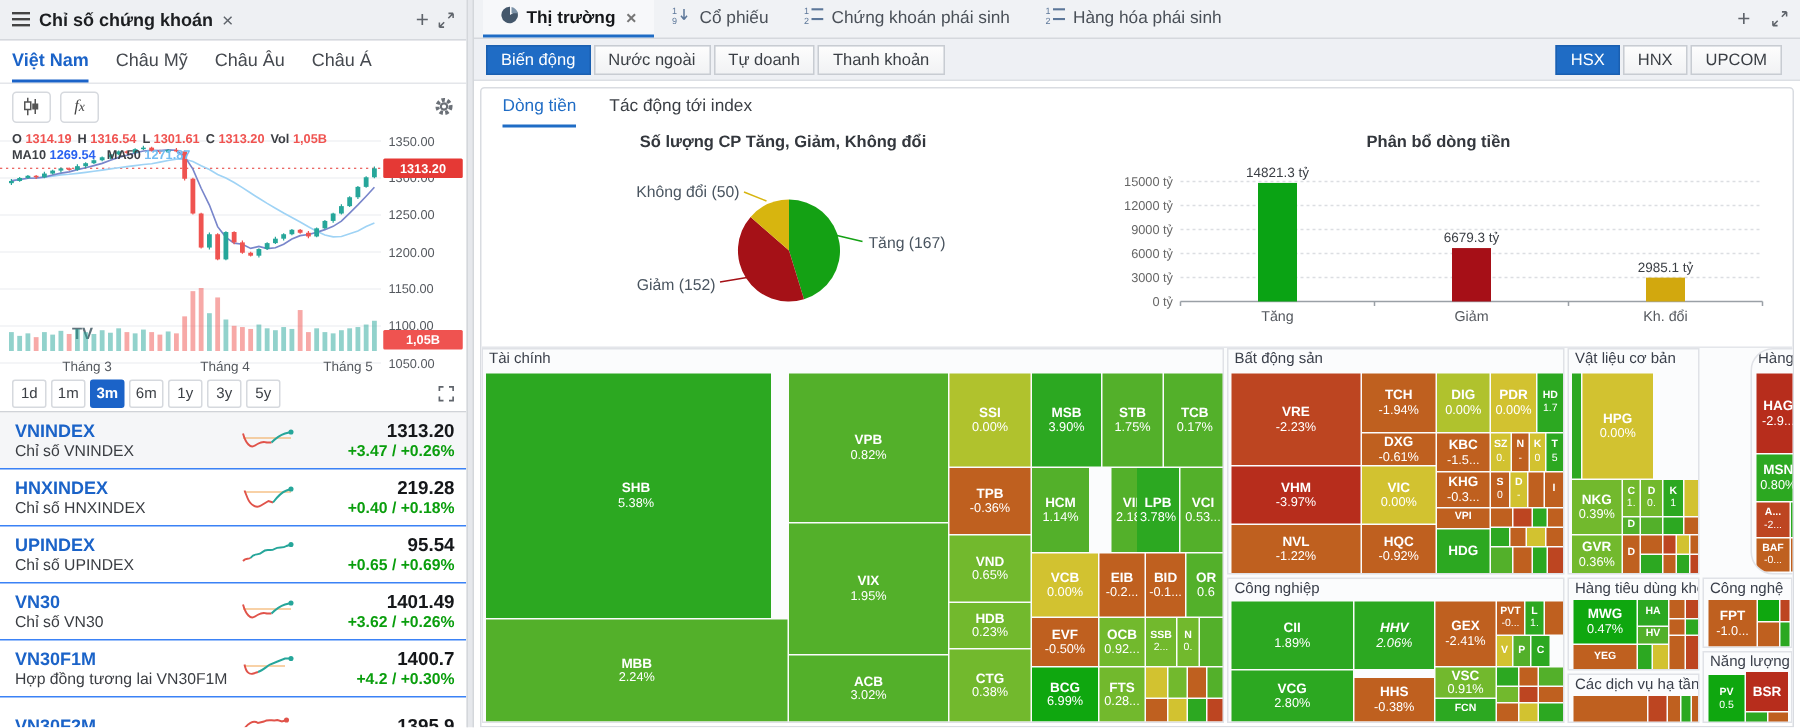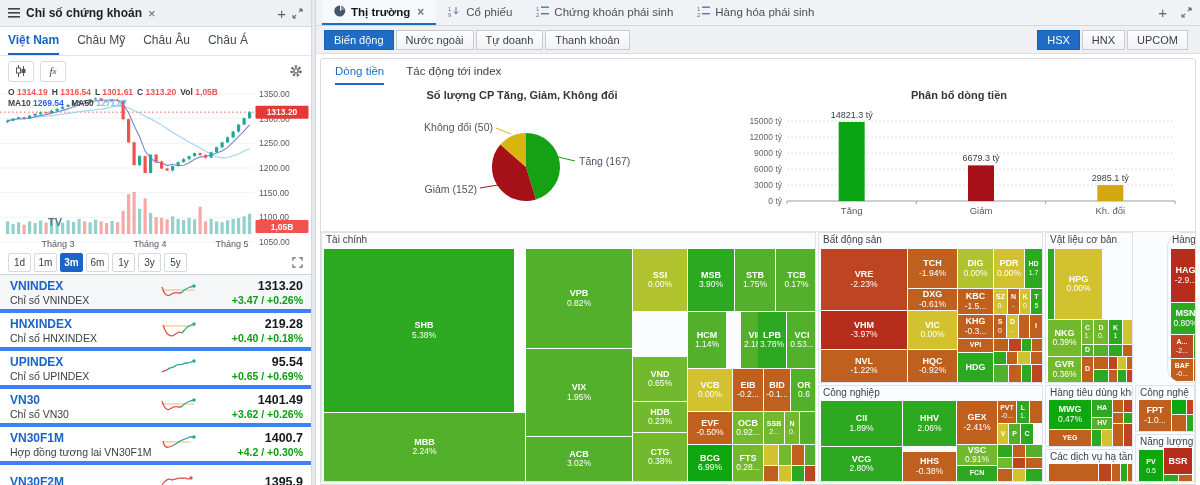--- a/index.html
+++ b/index.html
@@ -22,21 +22,21 @@
   .fx { font-style:italic; font-family:"Liberation Serif", serif; font-size:11px; }
   .l-chart { position:relative; height:164px; }
   .ohlc-row { position:absolute; top:1px; left:8px; font-size:8.5px; font-weight:bold; color:#3c3f44; z-index:3; white-space:nowrap; }
   .ohlc-row .val { color:#f05350; margin-right:4px; }
   .ma-row { position:absolute; top:12px; left:8px; font-size:8.5px; font-weight:bold; color:#3c3f44; z-index:3; }
   .ma10v { color:#2962f0; margin-right:5px; } .ma50v { color:#74bdf2; }
   .l-ranges { height:24px; display:flex; align-items:center; gap:3px; padding:0 8px; }
   .range-btn { min-width:23px; height:19px; border:1px solid #d6d9de; border-radius:2px; background:#fff; font-size:10px; color:#3c4046; display:flex; align-items:center; justify-content:center; cursor:pointer; padding:0 3px; }
   .range-btn.active { background:#1b63c8; border-color:#1b63c8; color:#fff; font-weight:bold; }
   .l-list { flex:1; border-top:1px solid #d0d3d8; overflow:hidden; }
-  .idx-row { height:38px; display:flex; align-items:center; padding:0 8px 0 10px; border-bottom:4px solid #3b82f6; cursor:pointer; }
+  .idx-row { height:38px; display:flex; align-items:center; padding:0 8px 0 10px; border-bottom:1px solid #3b82f6; cursor:pointer; }
   .idx-row.hl { background:#f5f6f8; }
   .idx-left { width:150px; display:flex; flex-direction:column; justify-content:center; gap:1px; }
   .idx-sym { font-size:12px; font-weight:bold; color:#1b63c8; }
   .idx-desc { font-size:10.5px; color:#3a3d42; }
   .idx-spark { width:44px; display:flex; align-items:center; }
   .idx-right { flex:1; display:flex; flex-direction:column; align-items:flex-end; gap:1px; }
   .idx-val { font-size:12.5px; font-weight:bold; color:#15171a; }
   .idx-chg { font-size:10.5px; font-weight:bold; color:#0a9e0d; }
 
   
@@ -539,20 +539,24 @@
               <div class="tm-v">1.95%</div>
             </div>
             <div class="tm-cell" style="left: 204px; top: 204px; width: 106px; height: 44px; background: rgb(83, 176, 42);">
               <div class="tm-t">ACB</div>
               <div class="tm-v">3.02%</div>
             </div>
             <div class="tm-cell" style="left: 311px; top: 16px; width: 54px; height: 62px; background: rgb(176, 194, 45);">
               <div class="tm-t">SSI</div>
               <div class="tm-v">0.00%</div>
             </div>
+            <div class="tm-cell" style="left: 311px; top: 79px; width: 54px; height: 44px; background: rgb(191, 96, 31);">
+              <div class="tm-t">TPB</div>
+              <div class="tm-v">-0.36%</div>
+            </div>
             <div class="tm-cell" style="left: 311px; top: 124px; width: 54px; height: 44px; background: rgb(114, 185, 45);">
               <div class="tm-t">VND</div>
               <div class="tm-v">0.65%</div>
             </div>
             <div class="tm-cell" style="left: 311px; top: 169px; width: 54px; height: 30px; background: rgb(114, 185, 45);">
               <div class="tm-t">HDB</div>
               <div class="tm-v">0.23%</div>
             </div>
             <div class="tm-cell" style="left: 311px; top: 200px; width: 54px; height: 48px; background: rgb(114, 185, 45);">
               <div class="tm-t">CTG</div>
@@ -732,21 +736,21 @@
             <div class="tm-cell small" style="left: 190px; top: 132px; width: 12px; height: 17px; background: rgb(191, 96, 31);"></div>
             <div class="tm-cell small" style="left: 203px; top: 132px; width: 9px; height: 17px; background: rgb(44, 168, 33);"></div>
             <div class="tm-cell small" style="left: 213px; top: 132px; width: 10px; height: 17px; background: rgb(189, 69, 33);"></div>
           </div>
           <div class="tm-section" style="left: 497px; top: 153px; width: 225px; height: 97px;">
             <div class="tm-head">Công nghiệp</div>
             <div class="tm-cell" style="left: 2px; top: 15px; width: 81px; height: 45px; background: rgb(44, 168, 33);">
               <div class="tm-t">CII</div>
               <div class="tm-v">1.89%</div>
             </div>
-            <div class="tm-cell" style="left: 84px; top: 15px; width: 53px; height: 45px; background: rgb(44, 168, 33);">
+            <div class="tm-cell" style="left: 84px; top: 15px; width: 53px; height: 45px; background: rgb(44, 168, 33); font-style: italic;">
               <div class="tm-t">HHV</div>
               <div class="tm-v">2.06%</div>
             </div>
             <div class="tm-cell" style="left: 138px; top: 15px; width: 40px; height: 43px; background: rgb(191, 96, 31);">
               <div class="tm-t">GEX</div>
               <div class="tm-v">-2.41%</div>
             </div>
             <div class="tm-cell small" style="left: 179px; top: 15px; width: 18px; height: 22px; background: rgb(191, 96, 31);">
               <div class="tm-t">PVT</div>
               <div class="tm-v">-0...</div>

